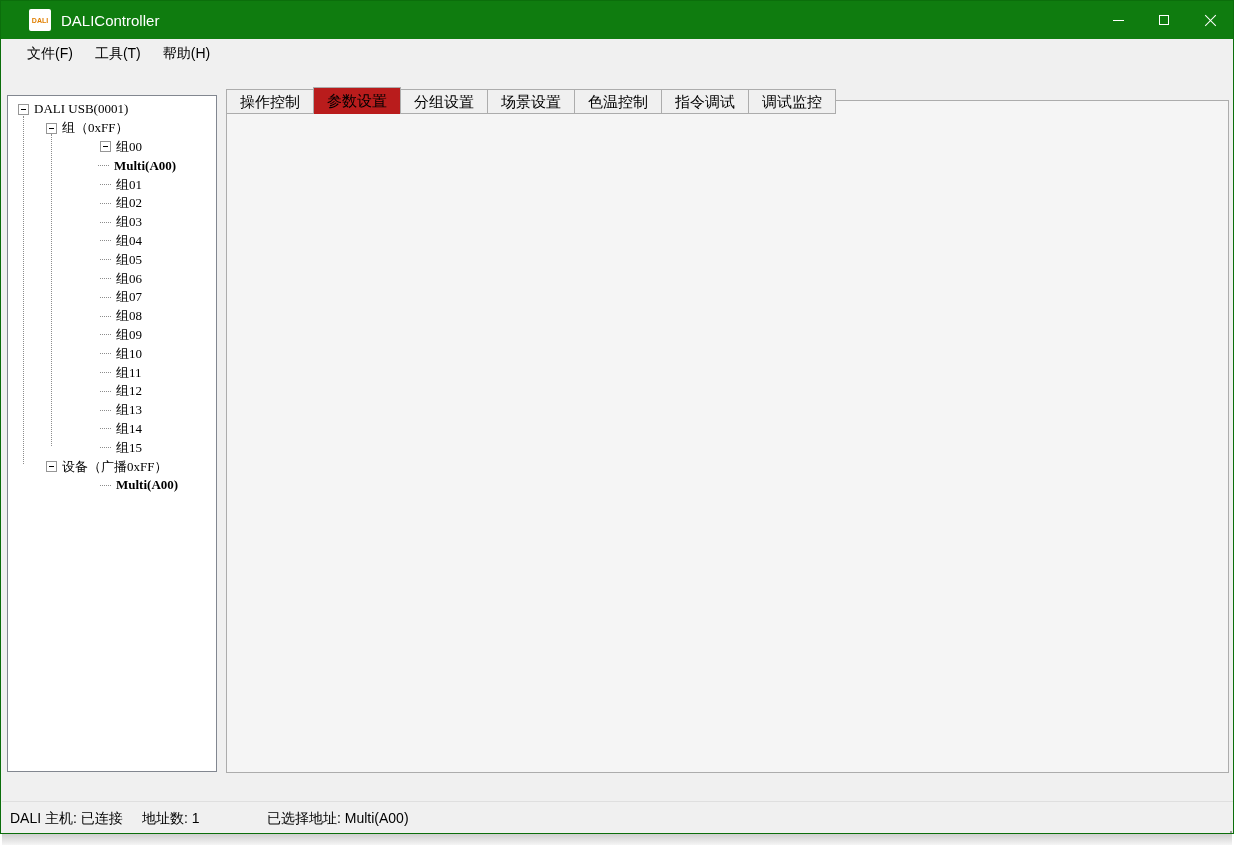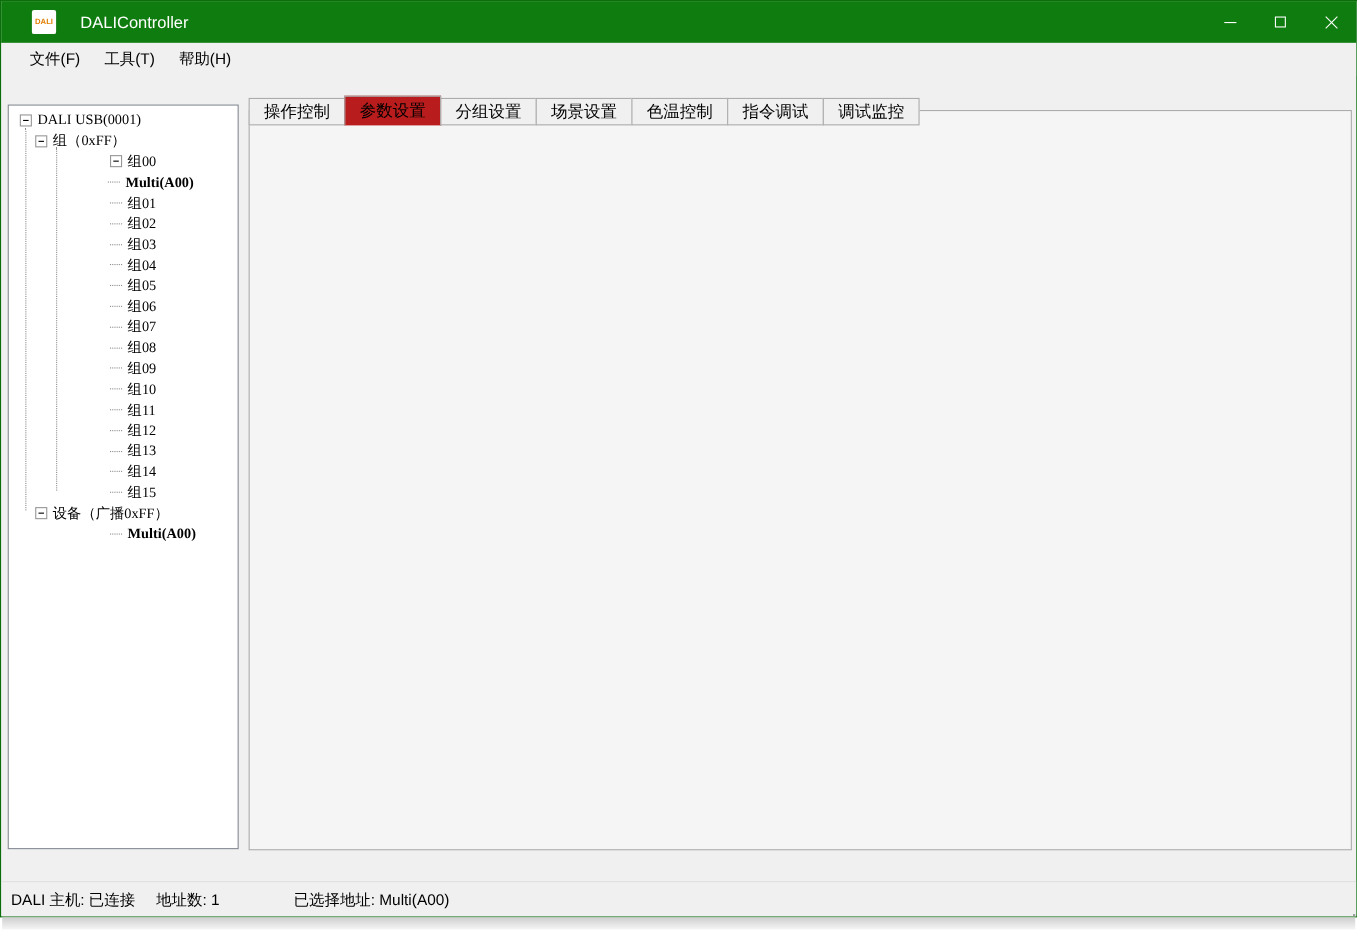--- a/index.html
+++ b/index.html
@@ -1,21 +1,21 @@
 <!DOCTYPE html>
 <html><head>
 <meta charset="utf-8">
 <style>
   * { box-sizing: border-box; margin: 0; padding: 0; }
   html,body { width:1234px; height:860px; background:#ffffff; font-family:"Liberation Sans","DejaVu Sans",sans-serif; }
   .window { position:absolute; left:0; top:0; width:1234px; height:834px; background:#f0f0f0; border:1px solid #0b6e0b; overflow:hidden; }
   .window-shadow { position:absolute; left:2px; top:834px; width:1230px; height:11px; background:linear-gradient(#cfcfcf,#f5f5f5); }
 
   
-  .titlebar { position:absolute; left:0; top:0; width:100%; height:38px; background:#0f7c0f; display:flex; align-items:center; padding-left:28px;gap:12px; }
+  .titlebar { position:absolute; left:0; top:0; width:100%; height:38px; background:#0f7c0f; display:flex; align-items:center; padding-left:28px; }
   .app-icon { width:22px; height:22px; background:#ffffff; border-radius:2px; display:flex; align-items:center; justify-content:center; font-size:7px; font-weight:bold; color:#e07f00; letter-spacing:0; flex:none; }
   .title-text { color:#ffffff; font-size:15px; margin-left:10px; }
   .win-controls { position:absolute; right:0; top:0; height:38px; display:flex; }
   .win-btn { width:46px; height:38px; display:flex; align-items:center; justify-content:center; }
   .min-glyph { width:11px; height:1px; background:#ffffff; }
   .max-glyph { width:10px; height:10px; border:1px solid #ffffff; }
   .close-glyph { position:relative; width:13px; height:13px; }
   .close-glyph::before,.close-glyph::after { content:""; position:absolute; left:-1px; top:6px; width:15px; height:1px; background:#ffffff; }
   .close-glyph::before { transform:rotate(45deg); }
   .close-glyph::after { transform:rotate(-45deg); }
@@ -23,21 +23,21 @@
   
   .menubar { position:absolute; left:1px; top:38px; width:1231px; height:30px; background:#f0f0f0; display:flex; align-items:center; padding-left:14px; }
   .menu-item { font-size:14px; color:#000; padding:4px 11px; }
 
   
   .treepanel { position:absolute; left:6px; top:94px; width:210px; height:677px; background:#ffffff; border:1px solid #828790; font-family:"DejaVu Sans Mono",monospace; font-size:13px; color:#000; padding-top:4px; overflow:hidden; }
   .trow { display:flex; align-items:center; height:18.8px; white-space:nowrap;font-family:Liberation Serif, serif; }
   .tbox { width:11px; height:11px; border:1px solid #969696; background:#fff; margin-right:5px; flex:none; position:relative; }
   .tbox::before { content:""; position:absolute; left:2px; top:4px; width:5px; height:1px; background:#000; }
   .tdash { width:11px; height:1px; border-top:1px dotted #8c8c8c; margin-right:5px; flex:none; }
-  .pl0 { padding-left:10px; } .pl1 { padding-left:24px; } .pl2 { padding-left:66px;margin-left:26px; } .pl3 { padding-left:90px; }
+  .pl0 { padding-left:10px; } .pl1 { padding-left:38px; } .pl2 { padding-left:66px;margin-left:26px; } .pl3 { padding-left:90px; }
   .bold { font-weight:bold; }
   .vguide { position:absolute; border-left:1px dotted #8c8c8c; width:0; }
 
   
   .tabs { position:absolute; left:225px; top:74px; display:flex; align-items:flex-end; height:39px; z-index:3; }
   .tab { height:25px; line-height:24px; padding:0 13px; font-size:15px; color:#000; background:#f0f0f0; border:1px solid #acacac; margin-right:-1px; }
   .tab.active { height:27px; line-height:26px; background:#b91c1c; border-bottom:none; position:relative; z-index:4; }
   .tabpage { position:absolute; left:225px; top:99px; width:1003px; height:673px; background:#f5f5f5; border:1px solid #acacac; z-index:1; }
 
   

